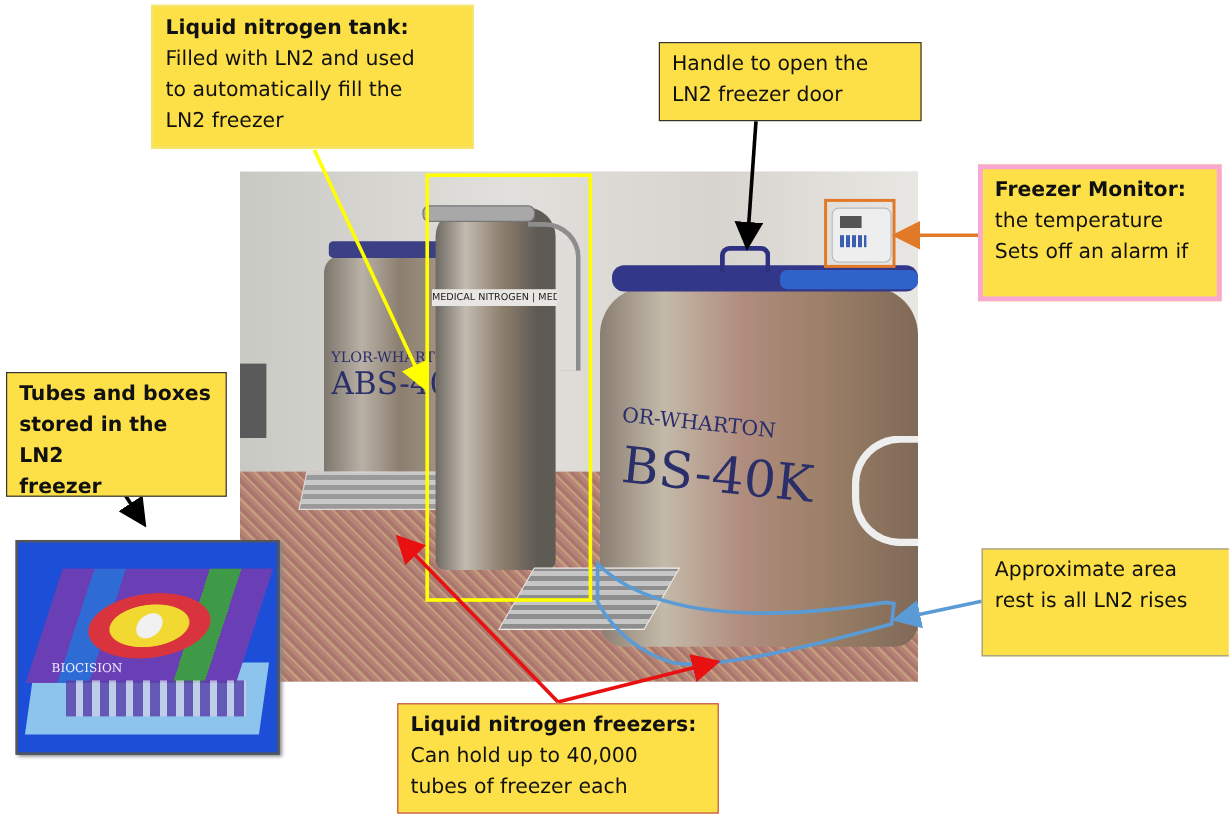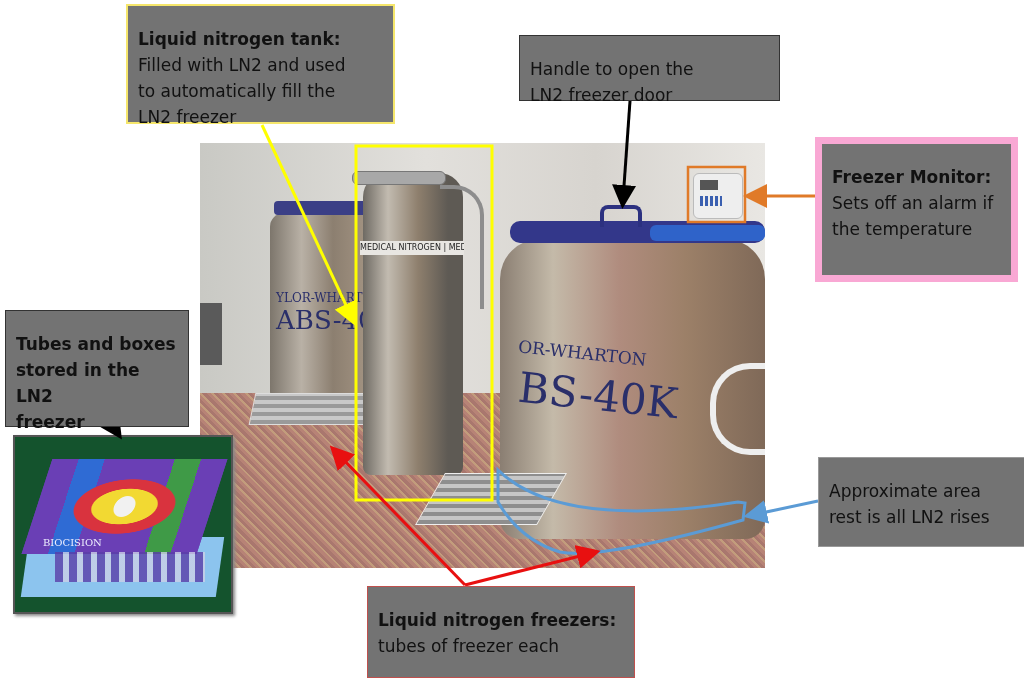--- a/index.html
+++ b/index.html
@@ -1,19 +1,19 @@
 <!DOCTYPE html>
 <html><head>
 <meta charset="utf-8">
 <style>
   html, body { margin:0; padding:0; background:#ffffff; }
   body { width:1024px; height:687px; position:relative; overflow:hidden;
          font-family:"DejaVu Sans", "Liberation Sans", sans-serif; color:#111; }
-  .callout { position:absolute; background:#737373; box-sizing:border-box;
-             font-size:17px; line-height:26px; padding:20px 10px; }
+  .callout { position:absolute; background:#fde047; box-sizing:border-box;
+             font-size:17px; line-height:26px; padding:4px 10px; }
   .callout b { font-weight:bold; display:block; }
   .photo { position:absolute; overflow:hidden; }
   svg.overlay { position:absolute; left:0; top:0; width:1024px; height:687px; pointer-events:none; }
   .tank-label { position:absolute; font-family:"DejaVu Serif", "Liberation Serif", serif;
                 color:#2a2f6a; white-space:nowrap; }
 </style>
 </head>
 <body>
 
 <div class="photo" style="left:200px; top:143px; width:565px; height:425px; background:linear-gradient(180deg,#d8d6d2 0%,#cfcac4 45%,#b98f7f 62%,#b78a74 100%);">
@@ -48,21 +48,21 @@
     <div style="position:absolute;left:6px;top:22px;width:22px;height:10px;background:repeating-linear-gradient(90deg,#3a5fb0 0 3px,#eee 3px 5px);"></div>
   </div>
 
   <div style="position:absolute;left:450px;top:82px;width:115px;height:16px;background:#2f63c9;border-radius:6px;"></div>
 
   <div style="position:absolute;left:510px;top:220px;width:50px;height:80px;border:6px solid #eeeeee;border-right:none;border-radius:40px 0 0 40px;"></div>
 
   <div style="position:absolute;left:230px;top:330px;width:120px;height:50px;background:repeating-linear-gradient(0deg,#8e8e8e 0 4px,#c6c6c6 4px 8px);transform:skewX(-30deg);border:1px solid #eee;"></div>
 </div>
 
-<div class="photo" style="left:13px;top:435px;width:216px;height:175px;background:#14532d;border:2px solid #555;box-shadow:2px 2px 3px #888;">
+<div class="photo" style="left:13px;top:450px;width:216px;height:175px;background:#1d4ed8;border:2px solid #555;box-shadow:2px 2px 3px #888;">
   <div style="position:absolute;left:10px;top:100px;width:195px;height:60px;background:#8cc4ee;transform:skewX(-8deg);"></div>
   <div style="position:absolute;left:22px;top:22px;width:175px;height:95px;transform:skewX(-18deg);
        background:
          radial-gradient(circle at 50% 50%, #f1f1f1 0 10%, transparent 11%),
          radial-gradient(ellipse at 50% 50%, #f2d932 0 26%, transparent 27%),
          radial-gradient(ellipse at 50% 50%, #d9333e 0 40%, transparent 41%),
          linear-gradient(90deg,#6a3fb5 0 15%, #2f6bd4 15% 30%, transparent 30% 70%, #3f9a47 70% 85%, #6a3fb5 85%),
          #6a3fb5;"></div>
   <div class="tank-label" style="left:28px;top:100px;font-size:10px;color:#eef;">BIOCISION</div>
   <div style="position:absolute;left:40px;top:115px;width:150px;height:30px;background:repeating-linear-gradient(90deg,#5a3ea8 0 8px,#cbd0e6 8px 14px);opacity:.8;"></div>
@@ -105,38 +105,39 @@
   <polyline points="465,585 592,553" fill="none" stroke="#e81010" stroke-width="3" marker-end="url(#ahR)"></polyline>
 </svg>
 
 <div class="callout" style="left:126px;top:4px;width:269px;height:120px;border:2px solid #f5e66b;">
   <b>Liquid nitrogen tank:</b>
   <div>Filled with LN2 and used</div>
   <div>to automatically fill the</div>
   <div>LN2 freezer</div>
 </div>
 
-<div class="callout" style="left:519px;top:35px;width:261px;height:66px;border:1px solid #333;">
+<div class="callout" style="left:549px;top:35px;width:219px;height:66px;border:1px solid #333;">
   <div>Handle to open the</div>
   <div>LN2 freezer door</div>
 </div>
 
-<div class="callout" style="left:815px;top:137px;width:203px;height:145px;border:7px solid #f9a8d4;">
+<div class="callout" style="left:815px;top:137px;width:203px;height:114px;border:4px solid #f9a8d4;">
   <b>Freezer Monitor:</b>
+  <div>the temperature</div>
   <div>Sets off an alarm if</div>
-  <div>the temperature</div>
 </div>
 
-<div class="callout" style="left:5px;top:310px;width:184px;height:117px;border:1px solid #333;font-weight:bold;">
+<div class="callout" style="left:5px;top:310px;width:184px;height:104px;border:1px solid #333;font-weight:bold;">
   <div>Tubes and boxes</div>
   <div>stored in the LN2</div>
   <div>freezer</div>
 </div>
 
 <div class="callout" style="left:818px;top:457px;width:244px;height:90px;border:1px solid #999;">
   <div>Approximate area</div>
   <div>rest is all LN2 rises</div>
 </div>
 
-<div class="callout" style="left:331px;top:586px;width:268px;height:92px;border:1px solid #c0504d;margin-left:36px;">
+<div class="callout" style="left:331px;top:586px;width:268px;height:92px;border:1px solid #c0504d;">
   <b>Liquid nitrogen freezers:</b>
+  <div>Can hold up to 40,000</div>
   <div>tubes of freezer each</div>
 </div>
 
 </body></html>

